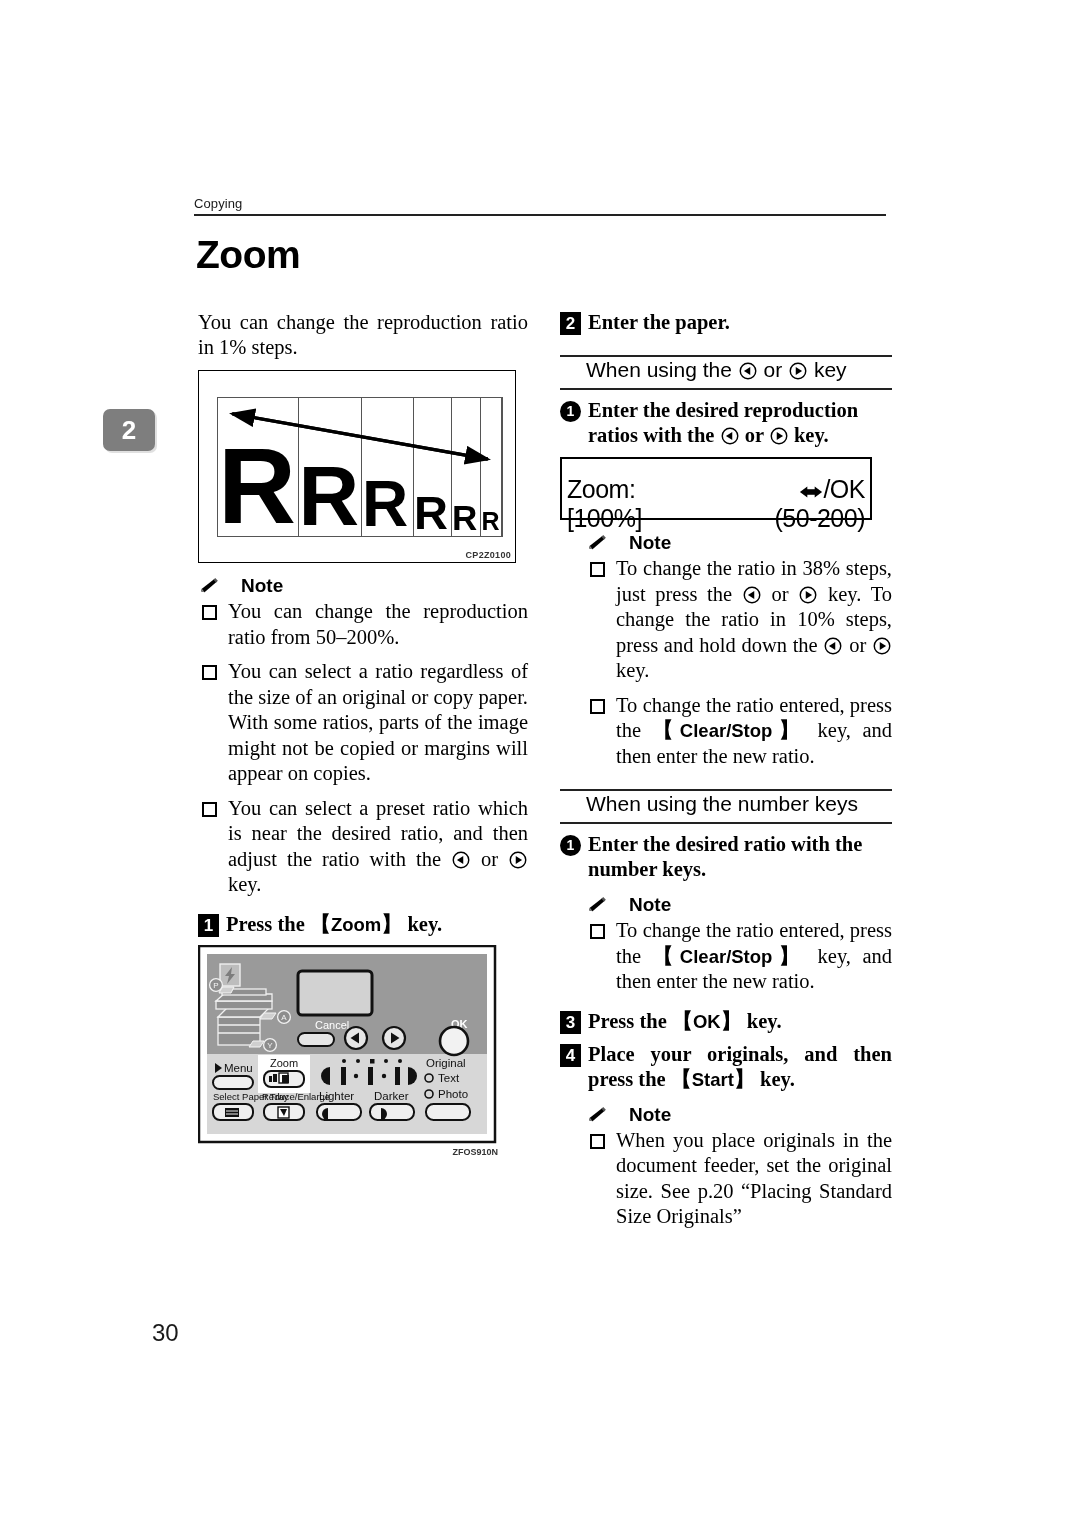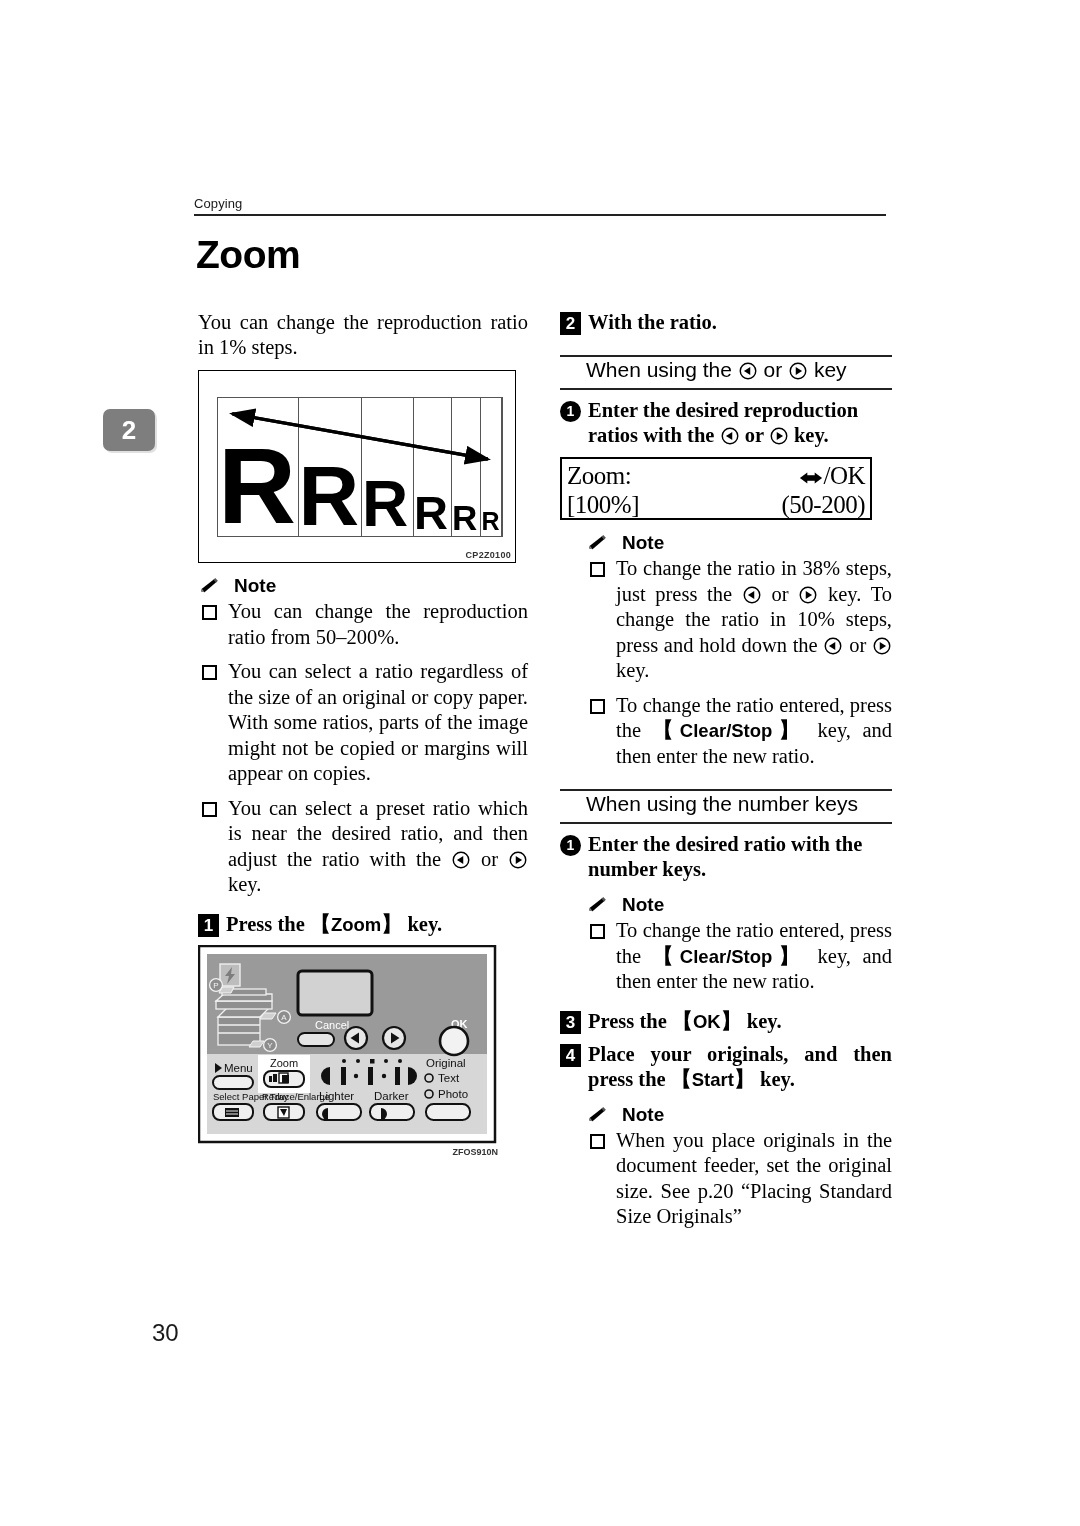--- a/index.html
+++ b/index.html
@@ -135,21 +135,21 @@
   }
 
   
   .note-head {
     font-family: "Liberation Sans", sans-serif;
     font-size: 19px;
     font-weight: bold;
     margin: 12px 0 2px 0;
     display: flex;
     align-items: center;
-    gap: 14px;
+    gap: 21px;
   }
   .pencil-icon { display: inline-block; width: 22px; height: 16px; }
   .note-list { margin: 0; padding: 0; list-style: none; }
   .note-list li {
     position: relative;
     padding-left: 30px;
     font-size: 20.5px;
     line-height: 25.5px;
     margin-bottom: 9px;
     text-align: justify;
@@ -249,23 +249,23 @@
     margin: 0 1px;
   }
 
   
   .lcd {
     border: 2.5px solid #000;
     width: 312px;
     height: 63px;
     box-sizing: border-box;
     margin-top: 9px;
-    padding: 2px 5px 0 5px;
+    padding: 16px 5px 0 5px;
     background: #fff;
-    font-family: Liberation Serif, serif;
+    font-family: Liberation Sans, sans-serif;
     font-size: 25px;
     line-height: 29px;
     letter-spacing: -0.5px;
   }
   .lcd-row { display: flex; justify-content: space-between; align-items: center; }
 
   
   .panel-fig {
     position: relative;
     width: 300px;
@@ -476,21 +476,21 @@
     </svg>
     <div class="panel-code">ZFOS910N</div>
   </div>
 
 </div>
 
 <div class="col-right">
 
   <div class="step" style="margin-top:0;">
     <div class="step-num">2</div>
-    <div class="step-txt">With the ratio.</div>
+    <div class="step-txt">Enter the paper.</div>
   </div>
 
   <div class="subsec">
     <div class="subsec-txt"><span>When using the </span><svg class="ckey" viewBox="0 0 20 20">
           <circle cx="10" cy="10" r="8.6" fill="none" stroke="#000" stroke-width="1.6"></circle>
           <path d="M12.5 5.5 L12.5 14.5 L5.5 10 z" fill="#000"></path>
         </svg><span> or </span><svg class="ckey" viewBox="0 0 20 20">
           <circle cx="10" cy="10" r="8.6" fill="none" stroke="#000" stroke-width="1.6"></circle>
           <path d="M7.5 5.5 L7.5 14.5 L14.5 10 z" fill="#000"></path>
         </svg><span> key</span></div>

